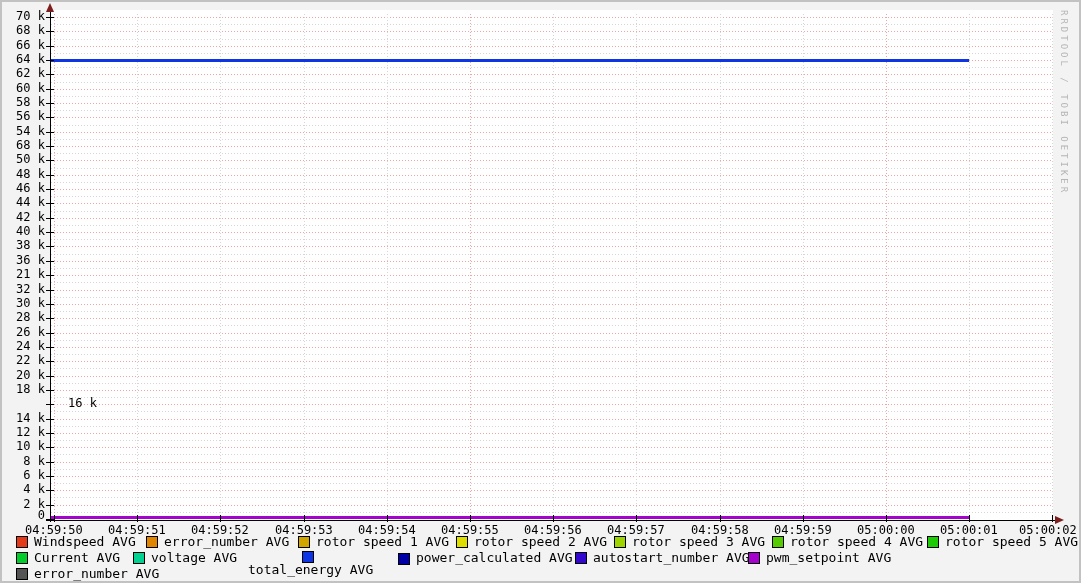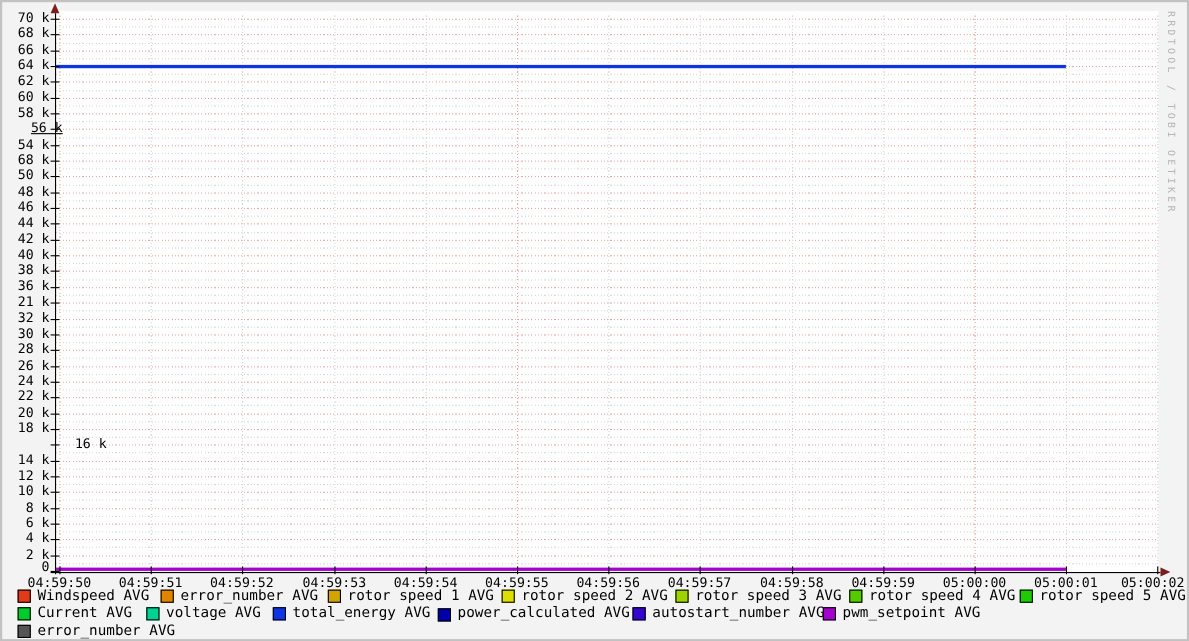--- a/index.html
+++ b/index.html
@@ -193,21 +193,21 @@
       <div class="abs ylab" style="left: 0px; top: 179px; width: 43px; height: 14px;">46 k</div>
       <div class="abs tick" style="left: 44px; top: 173px; width: 8px; height: 1px; background: rgb(0, 0, 0);"></div>
       <div class="abs ylab" style="left: 0px; top: 165px; width: 43px; height: 14px;">48 k</div>
       <div class="abs tick" style="left: 44px; top: 158px; width: 8px; height: 1px; background: rgb(0, 0, 0);"></div>
       <div class="abs ylab" style="left: 0px; top: 150px; width: 43px; height: 14px;">50 k</div>
       <div class="abs tick" style="left: 44px; top: 144px; width: 8px; height: 1px; background: rgb(0, 0, 0);"></div>
       <div class="abs ylab" style="left: 0px; top: 136px; width: 43px; height: 14px;">68 k</div>
       <div class="abs tick" style="left: 44px; top: 130px; width: 8px; height: 1px; background: rgb(0, 0, 0);"></div>
       <div class="abs ylab" style="left: 0px; top: 122px; width: 43px; height: 14px;">54 k</div>
       <div class="abs tick" style="left: 44px; top: 115px; width: 8px; height: 1px; background: rgb(0, 0, 0);"></div>
-      <div class="abs ylab" style="left: 12px; top: 107px; width: 43px; height: 14px; text-decoration: underline;">56 k</div>
+      <div class="abs ylab" style="left: 0px; top: 107px; width: 43px; height: 14px;">56 k</div>
       <div class="abs tick" style="left: 44px; top: 101px; width: 8px; height: 1px; background: rgb(0, 0, 0);"></div>
       <div class="abs ylab" style="left: 0px; top: 93px; width: 43px; height: 14px;">58 k</div>
       <div class="abs tick" style="left: 44px; top: 87px; width: 8px; height: 1px; background: rgb(0, 0, 0);"></div>
       <div class="abs ylab" style="left: 0px; top: 79px; width: 43px; height: 14px;">60 k</div>
       <div class="abs tick" style="left: 44px; top: 72px; width: 8px; height: 1px; background: rgb(0, 0, 0);"></div>
       <div class="abs ylab" style="left: 0px; top: 64px; width: 43px; height: 14px;">62 k</div>
       <div class="abs tick" style="left: 44px; top: 58px; width: 8px; height: 1px; background: rgb(0, 0, 0);"></div>
       <div class="abs ylab" style="left: 0px; top: 50px; width: 43px; height: 14px;">64 k</div>
       <div class="abs tick" style="left: 44px; top: 44px; width: 8px; height: 1px; background: rgb(0, 0, 0);"></div>
       <div class="abs ylab" style="left: 0px; top: 36px; width: 43px; height: 14px;">66 k</div>
@@ -272,21 +272,21 @@
         <span class="legend-label">rotor speed 5 AVG</span>
       </div>
       <div class="abs legend-item" style="left: 14px; top: 20px;">
         <span class="swatch" style="background: rgb(0, 204, 44);"></span>
         <span class="legend-label">Current AVG</span>
       </div>
       <div class="abs legend-item" style="left: 131px; top: 20px;">
         <span class="swatch" style="background: rgb(0, 210, 145);"></span>
         <span class="legend-label">voltage AVG</span>
       </div>
-      <div class="abs legend-item" style="left: 246px; top: 20px;">
+      <div class="abs legend-item" style="left: 246px; top: 20px; flex-direction: column;">
         <span class="swatch" style="background: rgb(13, 53, 227);"></span>
         <span class="legend-label">total_energy AVG</span>
       </div>
       <div class="abs legend-item" style="left: 396px; top: 20px; align-items: flex-end;">
         <span class="swatch" style="background: rgb(0, 0, 166);"></span>
         <span class="legend-label">power_calculated AVG</span>
       </div>
       <div class="abs legend-item" style="left: 573px; top: 20px;">
         <span class="swatch" style="background: rgb(51, 7, 207);"></span>
         <span class="legend-label">autostart_number AVG</span>

